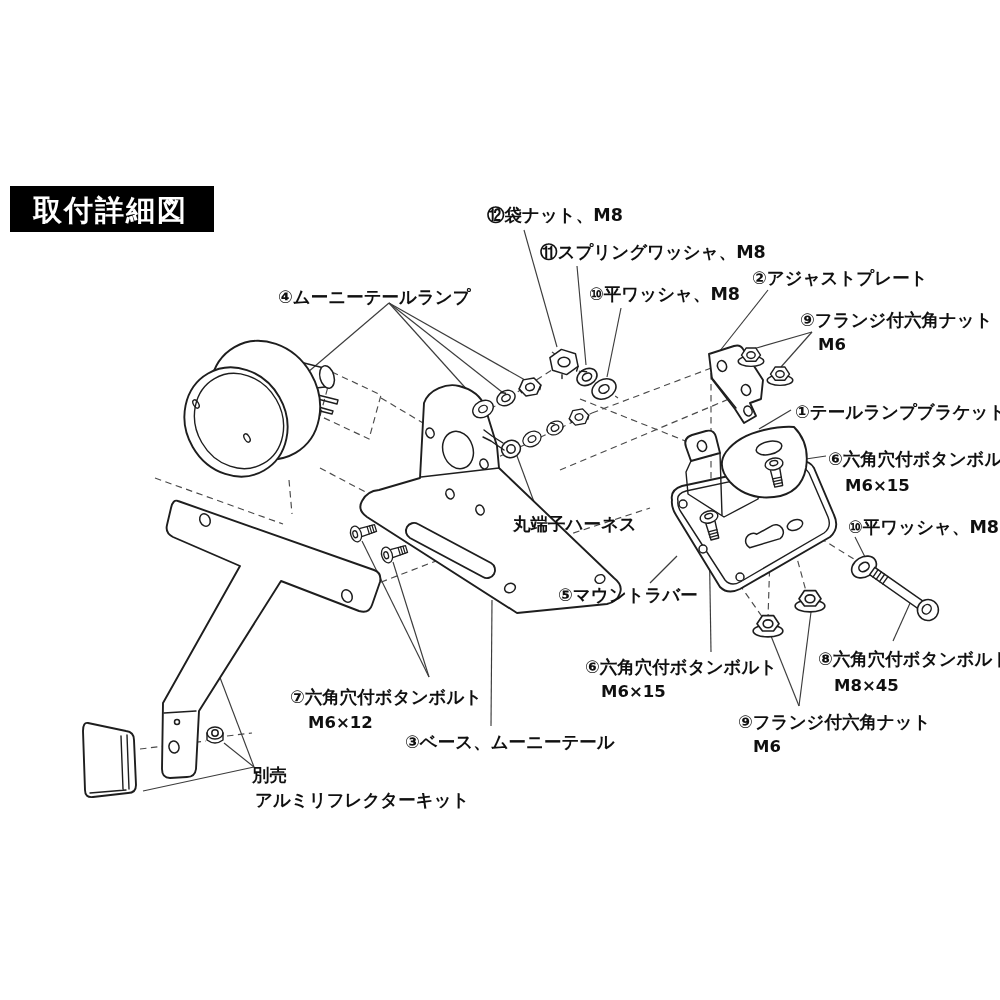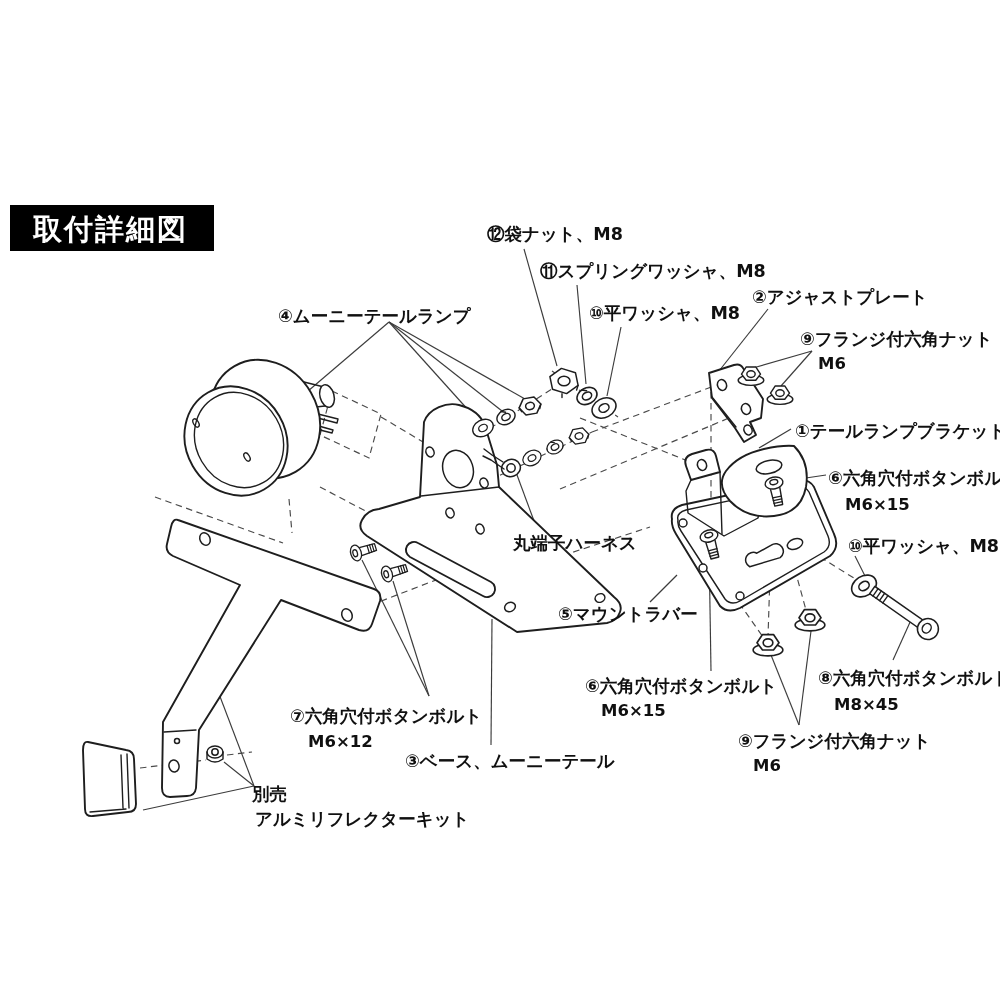--- a/index.html
+++ b/index.html
@@ -1,17 +1,17 @@
 <!DOCTYPE html>
 <html><head>
 <meta charset="utf-8">
 <style>
   html,body{margin:0;padding:0;background:#fff;}
   #canvas{position:relative;width:1000px;height:840px;background:#ffffff;overflow:hidden;
-          font-family:"DejaVu Sans",sans-serif;margin-top:19px;}
+          font-family:"DejaVu Sans",sans-serif;}
   svg{position:absolute;left:0;top:0;}
   .part{fill:#ffffff;stroke:#1e1e1e;stroke-width:1.9;stroke-linejoin:round;stroke-linecap:round;}
   .thin{fill:none;stroke:#1e1e1e;stroke-width:1.4;stroke-linejoin:round;stroke-linecap:round;}
   .hw  {fill:#ffffff;stroke:#1e1e1e;stroke-width:1.5;stroke-linejoin:round;}
   .lead{fill:none;stroke:#3c3c3c;stroke-width:1.15;}
   .dash{fill:none;stroke:#4a4a4a;stroke-width:1.15;stroke-dasharray:6.5 4.5;}
   .lbl{font-family:"DejaVu Sans",sans-serif;font-size:17.5px;font-weight:700;fill:#101010;}
   .lbl-sub{font-family:"DejaVu Sans",sans-serif;font-size:16.5px;font-weight:700;fill:#101010;}
   .title-text{font-family:"DejaVu Sans",sans-serif;font-size:29px;font-weight:700;fill:#ffffff;letter-spacing:2px;}
 </style>

